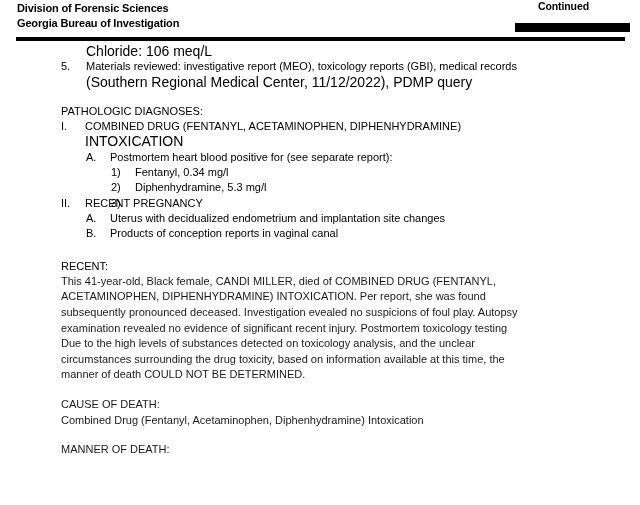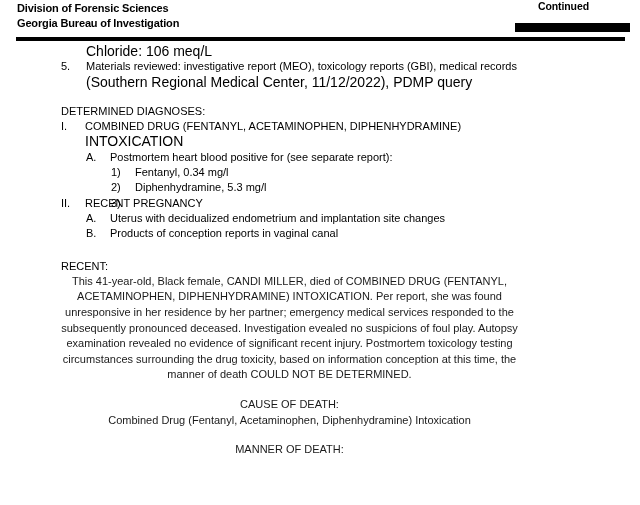--- a/index.html
+++ b/index.html
@@ -132,21 +132,21 @@
   }
 
   
   .body-block {
     padding-left: 61px;
     padding-right: 122px;
     font-size: 11px;
     line-height: 15.6px;
     color: #1a1a1a;
   }
-  .body-block .ln { display: block; white-space: nowrap; text-align: center; }
+  .body-block .ln { display: block; white-space: nowrap; }
   .spacer-md { height: 14px; }
   .spacer-lg { height: 17px; }
 </style>
 </head>
 <body>
 
 <div class="page-header">
 
   <div class="header-left">
     <span class="header-line">Division of Forensic Sciences</span>
@@ -166,21 +166,21 @@
   <div class="line lvl-plain">Chloride: 106 meq/L</div>
 
   <div class="row lvl-num">
     <span class="marker">5.</span>
     <span class="text">Materials reviewed: investigative report (MEO), toxicology reports (GBI), medical records</span>
   </div>
   <div class="line lvl-plain">(Southern Regional Medical Center, 11/12/2022), PDMP query</div>
 
   <div class="spacer-md"></div>
 
-  <div class="section-head">DETERMINED DIAGNOSES:</div>
+  <div class="section-head">PATHOLOGIC DIAGNOSES:</div>
 
   <div class="row lvl-roman">
     <span class="marker">I.</span>
     <span class="text">COMBINED DRUG (FENTANYL, ACETAMINOPHEN, DIPHENHYDRAMINE)</span>
   </div>
   <div class="line lvl-roman">INTOXICATION</div>
 
   <div class="row lvl-alpha">
     <span class="marker">A.</span>
     <span class="text">Postmortem heart blood positive for (see separate report):</span>
@@ -212,24 +212,24 @@
     <span class="text">Products of conception reports in vaginal canal</span>
   </div>
 
   <div class="spacer-lg"></div>
 
   <div class="section-head">RECENT:</div>
 
   <div class="body-block">
     <span class="ln">This 41-year-old, Black female, CANDI MILLER, died of COMBINED DRUG (FENTANYL,</span>
     <span class="ln">ACETAMINOPHEN, DIPHENHYDRAMINE) INTOXICATION. Per report, she was found</span>
-    <span class="ln">unresponsive in her residence by her partner; emergency medical services responded to the</span>
     <span class="ln">subsequently pronounced deceased. Investigation evealed no suspicions of foul play. Autopsy</span>
     <span class="ln">examination revealed no evidence of significant recent injury. Postmortem toxicology testing</span>
-    <span class="ln">circumstances surrounding the drug toxicity, based on information conception at this time, the</span>
+    <span class="ln">Due to the high levels of substances detected on toxicology analysis, and the unclear</span>
+    <span class="ln">circumstances surrounding the drug toxicity, based on information available at this time, the</span>
     <span class="ln">manner of death COULD NOT BE DETERMINED.</span>
   </div>
 
   <div class="spacer-md"></div>
 
   <div class="body-block">
     <span class="ln">CAUSE OF DEATH:</span>
     <span class="ln">Combined Drug (Fentanyl, Acetaminophen, Diphenhydramine) Intoxication</span>
   </div>
 

